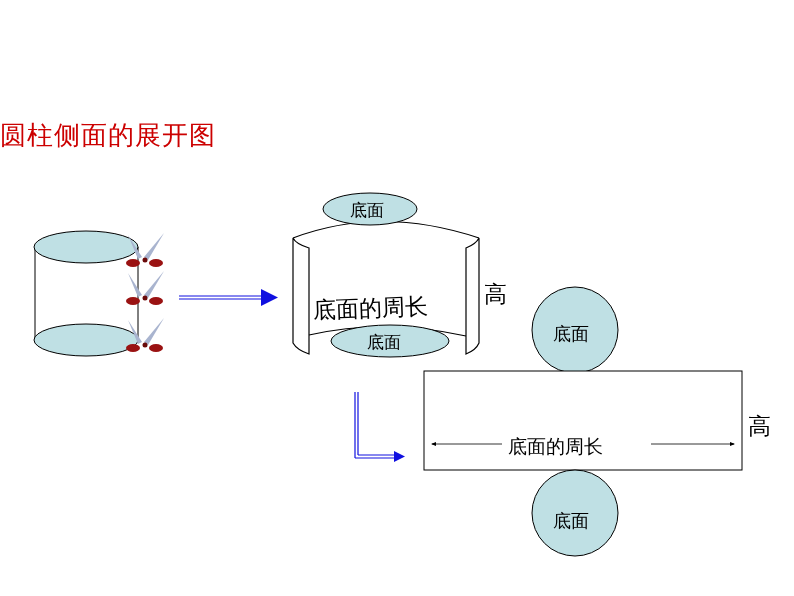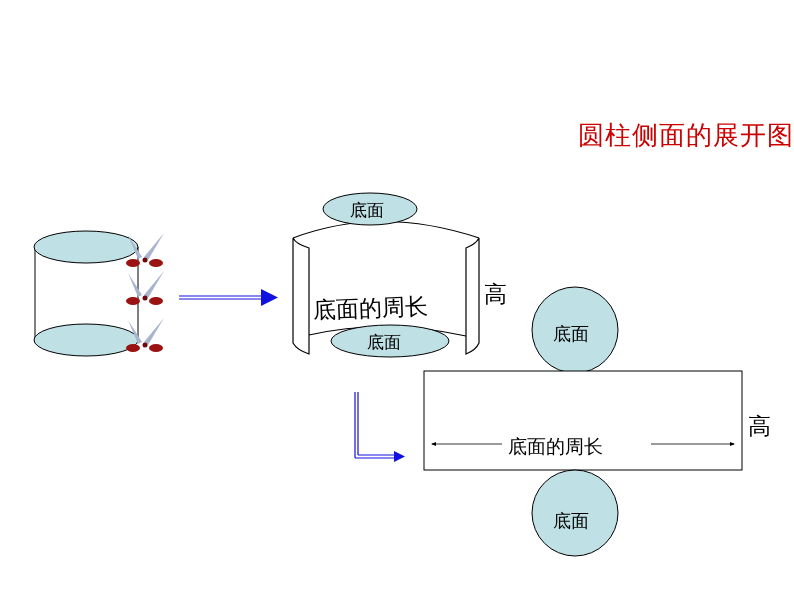--- a/index.html
+++ b/index.html
@@ -1,19 +1,19 @@
 <!DOCTYPE html>
 <html><head>
 <meta charset="utf-8">
 <style>
   html, body { margin:0; padding:0; background:#ffffff; }
   body { width:794px; height:596px; position:relative; overflow:hidden;
          font-family: "DejaVu Sans", "Liberation Sans", sans-serif; }
   #stage { position:absolute; left:0; top:0; width:794px; height:596px; }
-  .title { position:absolute; left:0; width:794px; top:118px; text-align:right;
+  .title { position:absolute; left:0; width:794px; top:118px; text-align:left;
            font-family: "DejaVu Serif", "Liberation Serif", serif; font-size:26px; letter-spacing:1px; }
   .lbl { position:absolute; font-family: "DejaVu Sans", "Liberation Sans", sans-serif; color:#000; }
 </style>
 </head>
 <body>
 
 <div id="stage">
   <div class="title" style="color:#cc0000;">圆柱侧面的展开图</div>
 
   <svg width="794" height="596" style="position:absolute;left:0;top:0;">

